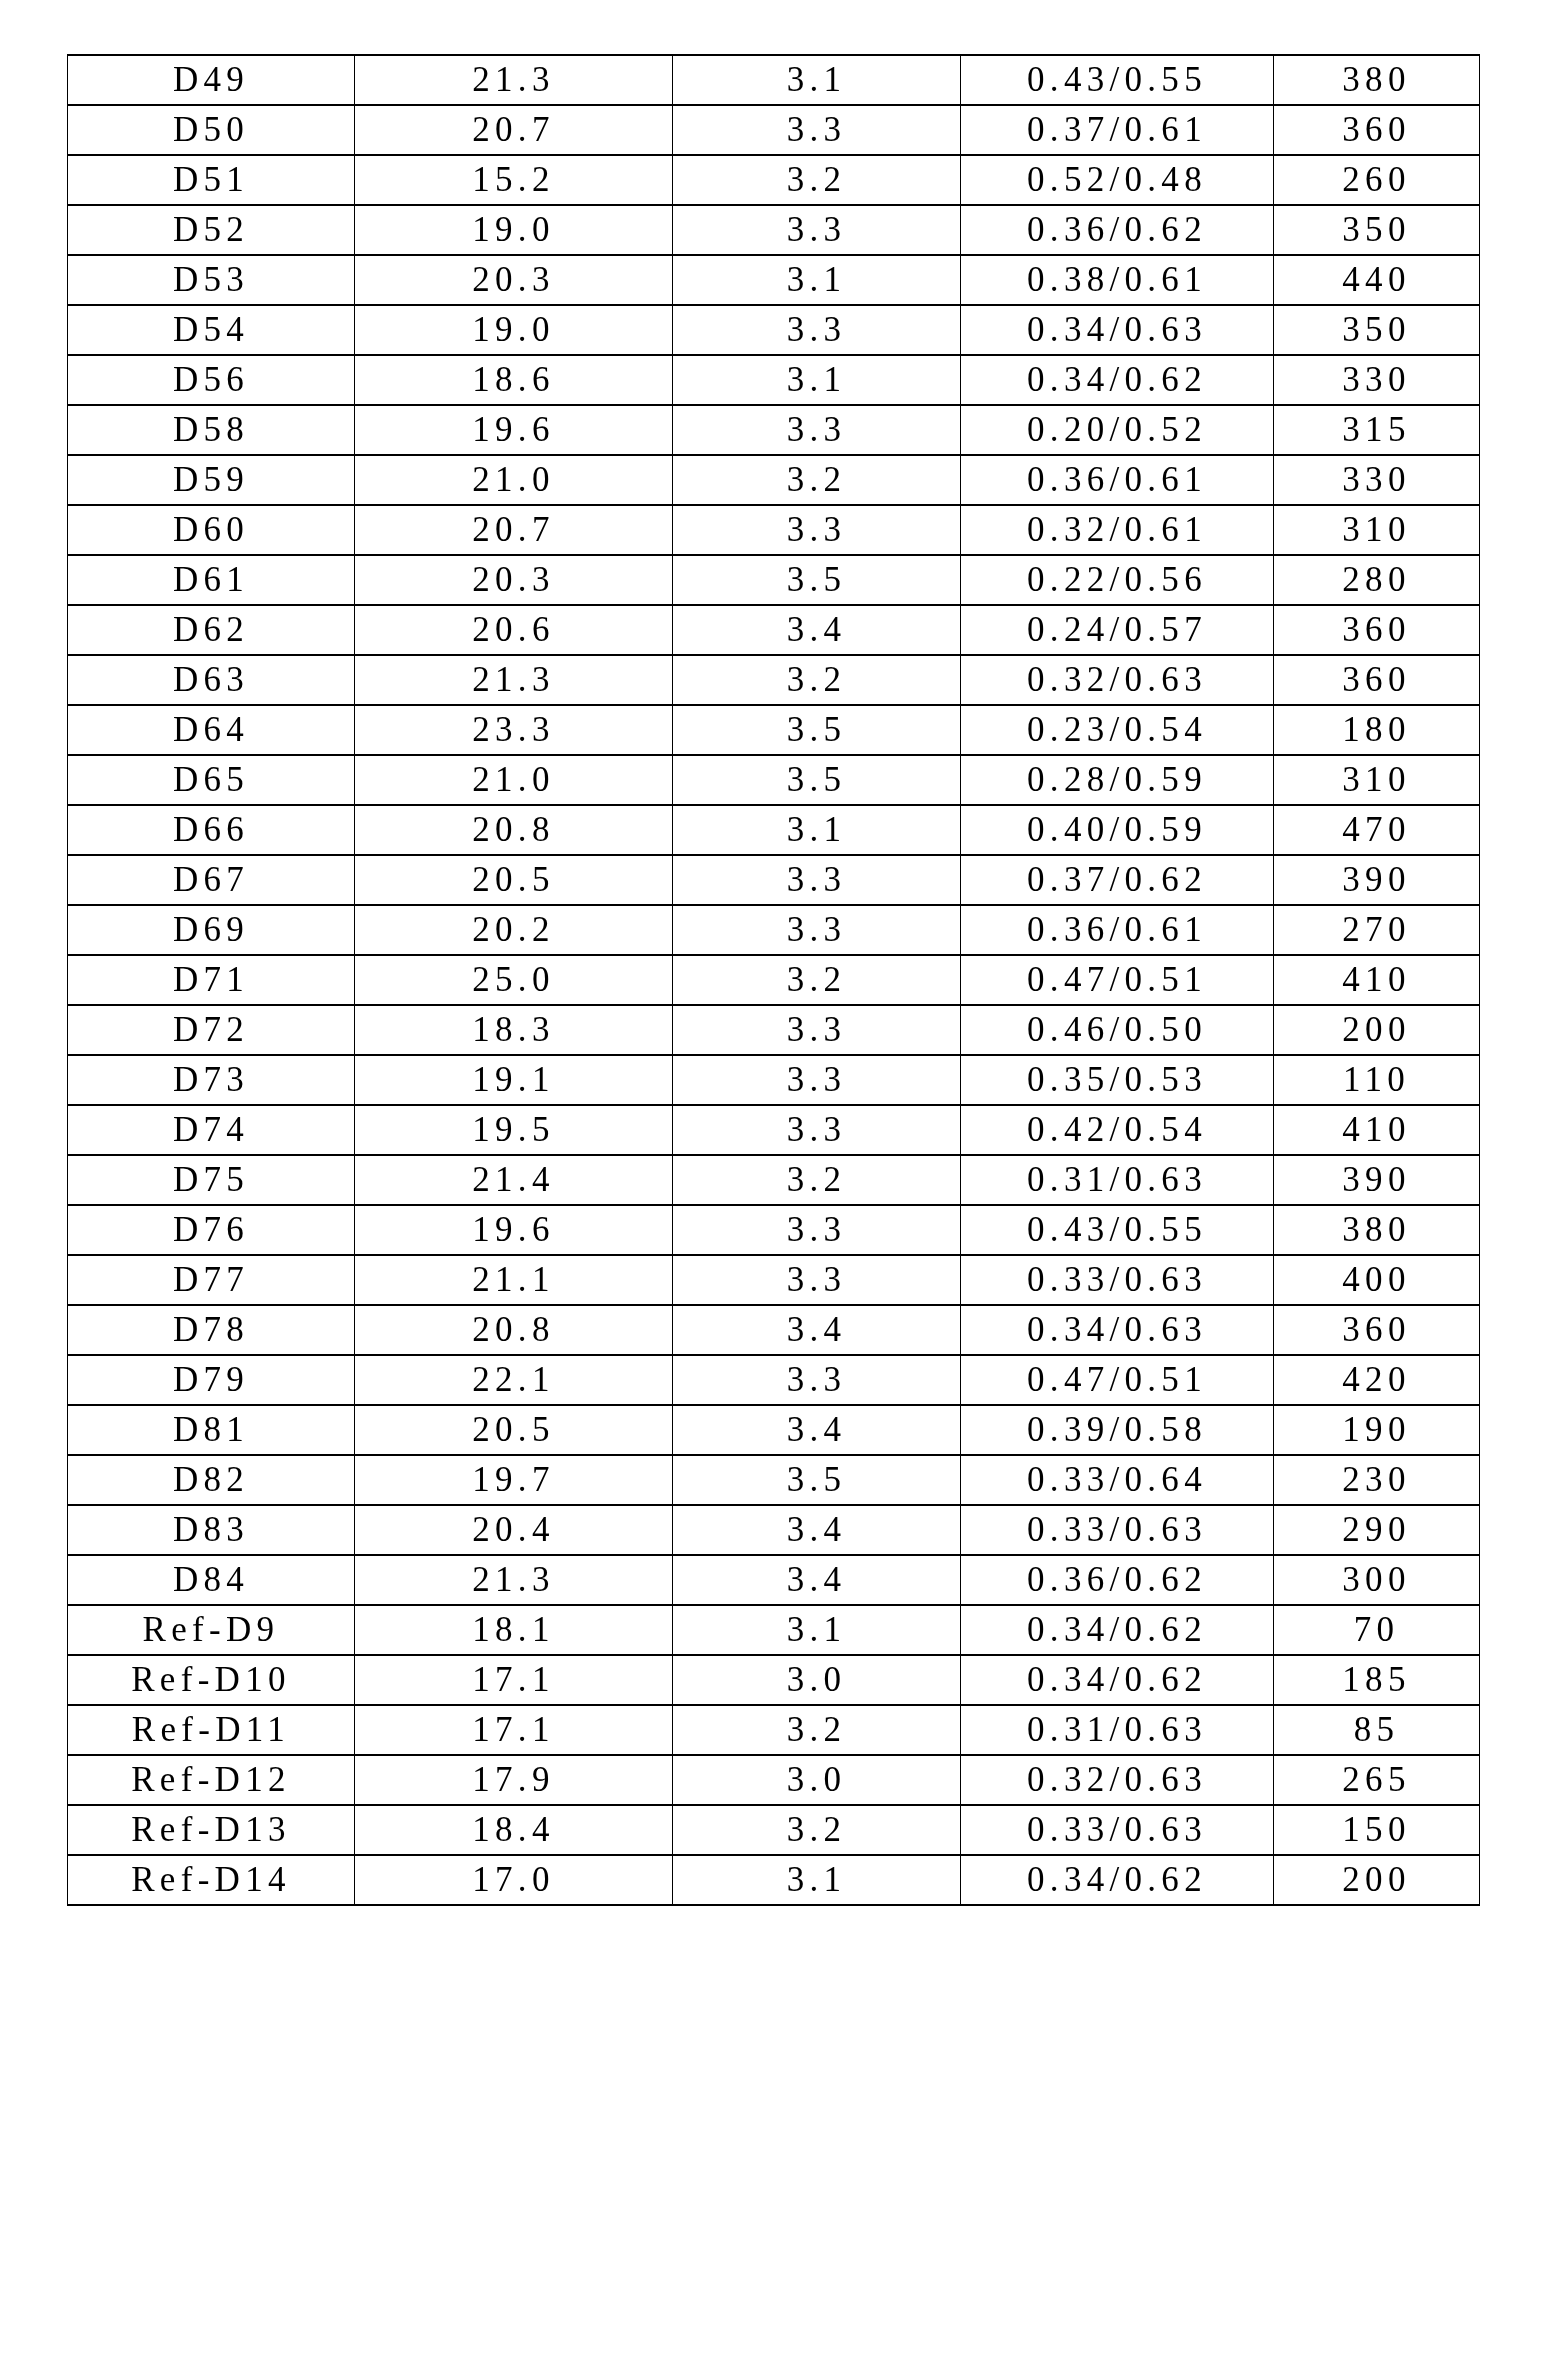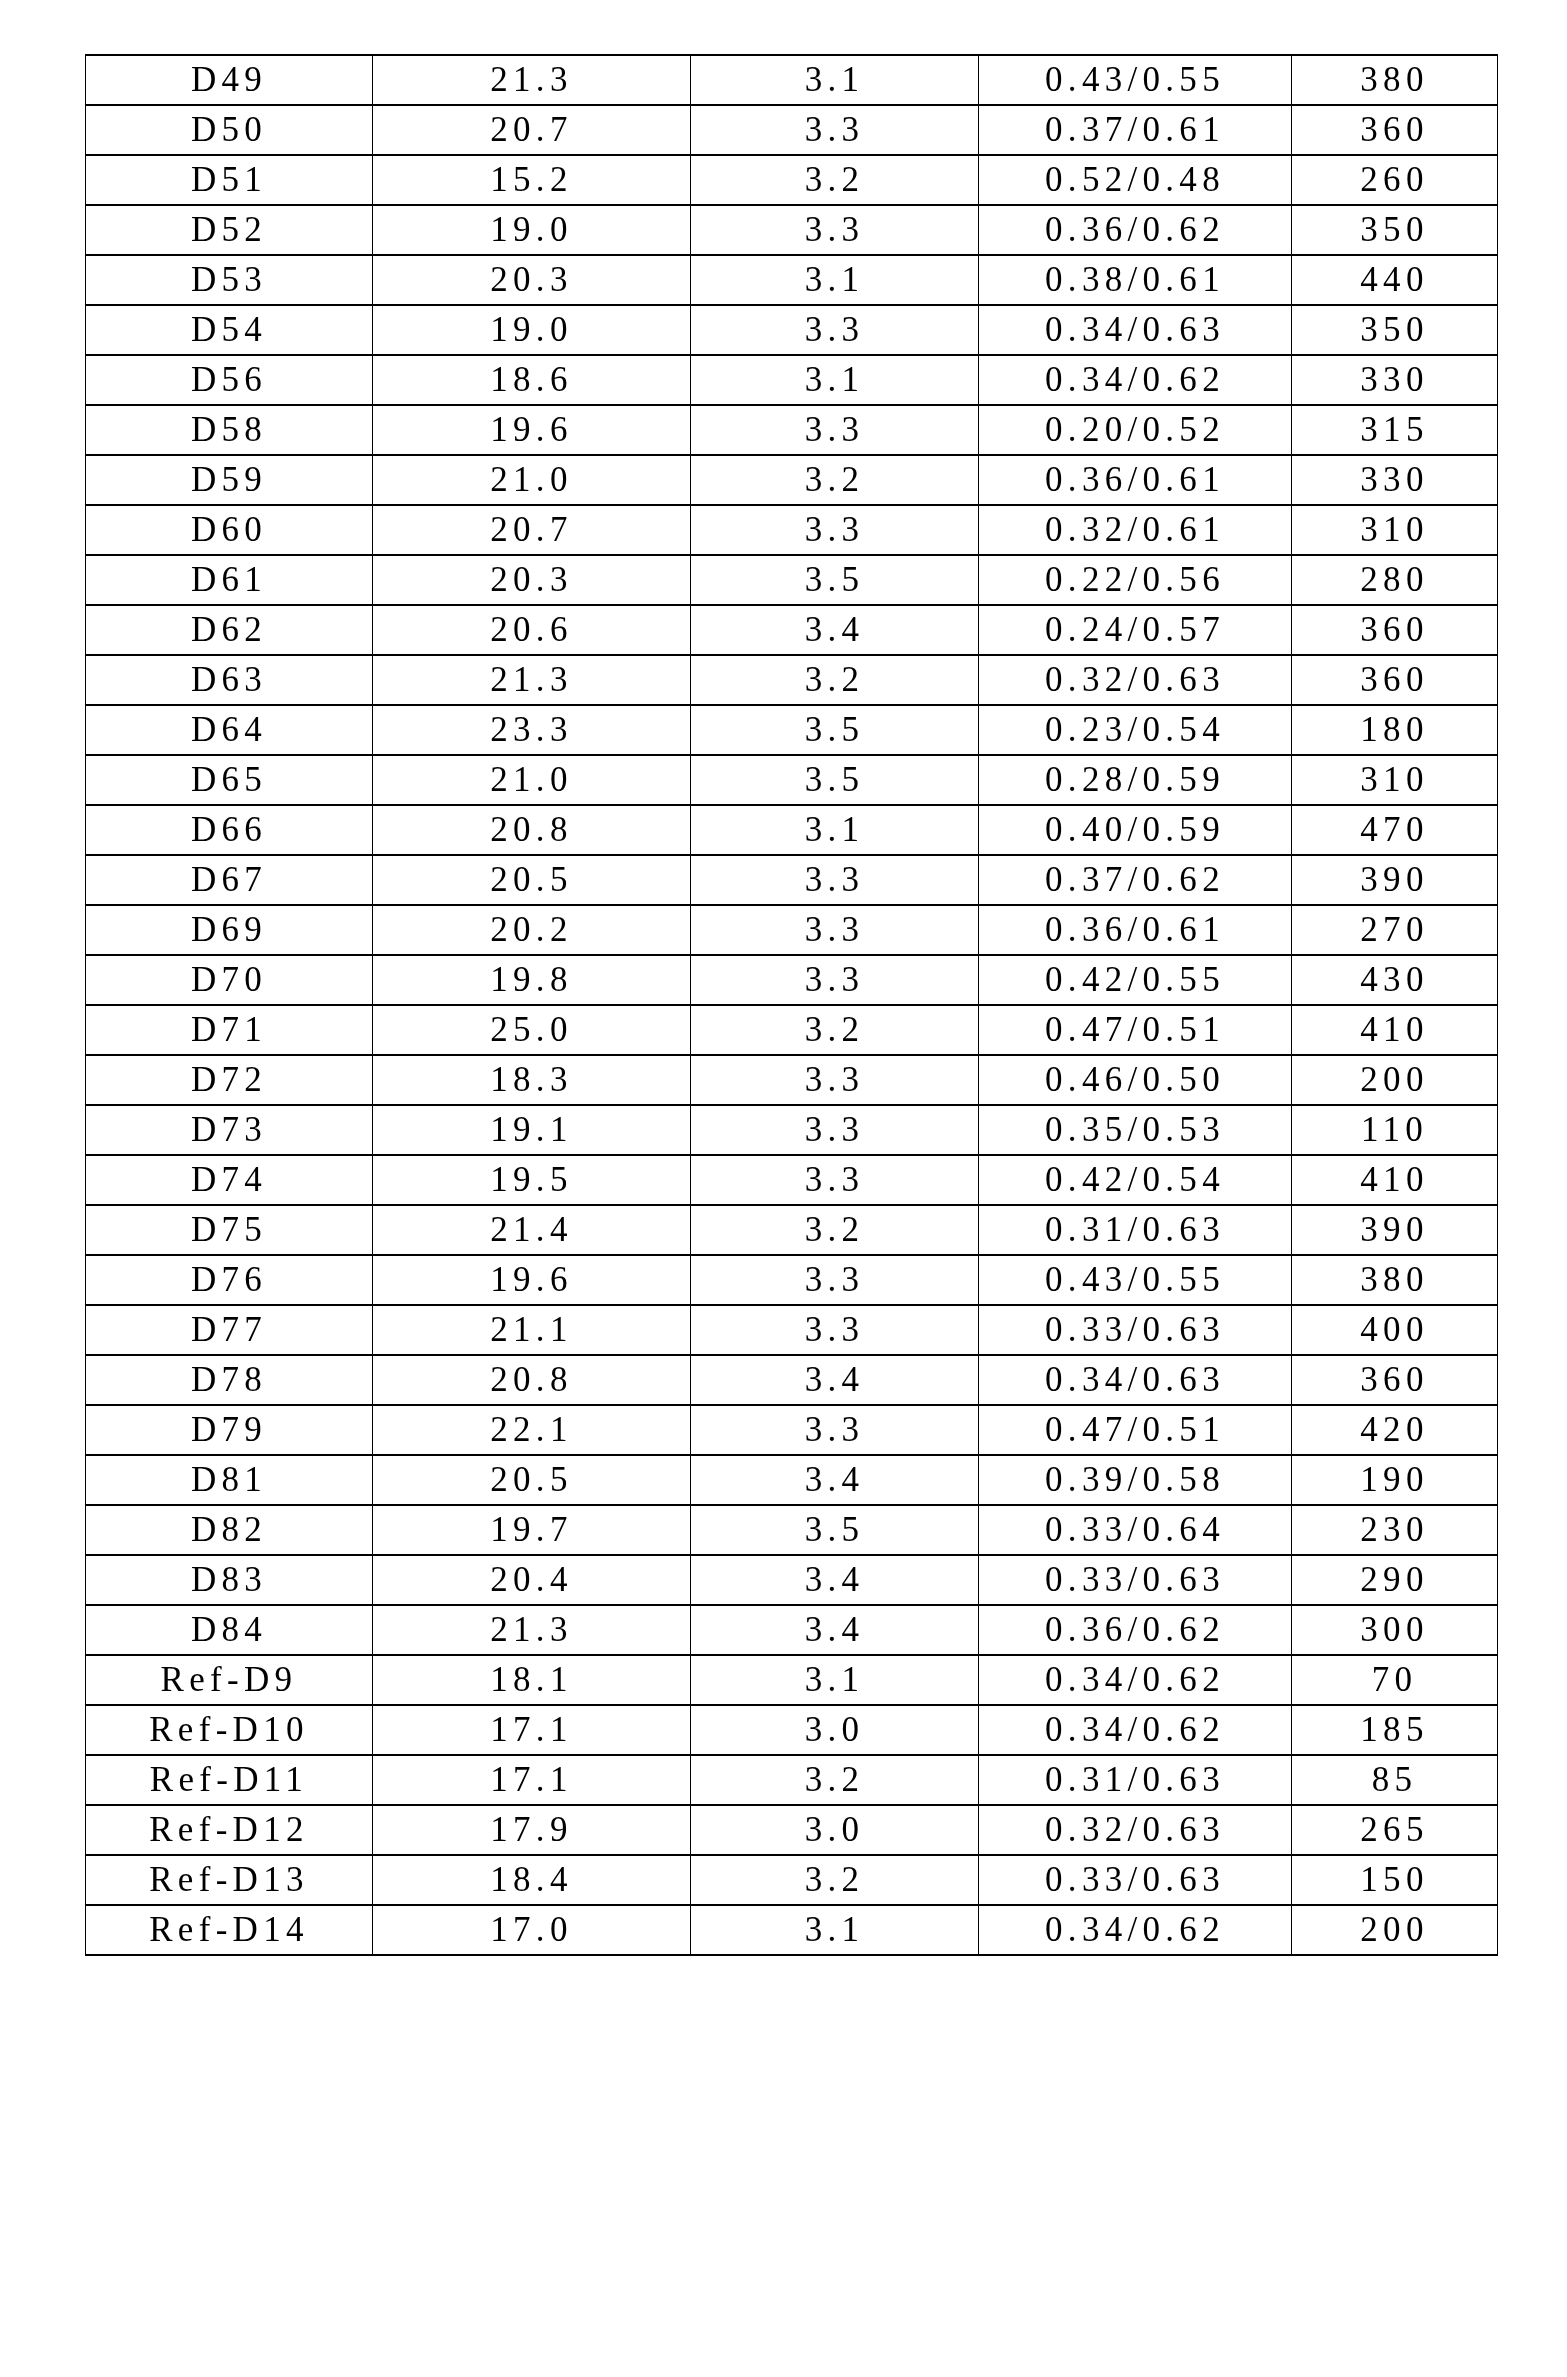--- a/index.html
+++ b/index.html
@@ -1,18 +1,18 @@
 <!DOCTYPE html>
 <html style="font-size:14px"><head>
 <meta charset="utf-8">
 <style>
   html, body { margin: 0; padding: 0; background: #ffffff; }
   body { width: 1567px; height: 2377px; position: relative; overflow: hidden; }
   .sheet {
-    position: absolute; left: 85px; top: 54px;
+    position: absolute; left: 67px; top: 54px;
     width: 1412px;
   }
   table.data {
     border-collapse: collapse;
     width: 1412px;
     table-layout: fixed;
     font-family: "Liberation Serif", "DejaVu Serif", serif;
     font-size: 35px;
     color: #000;
   }
@@ -167,27 +167,20 @@
           <td>390</td>
         </tr>
         <tr>
           <td>D69</td>
           <td>20.2</td>
           <td>3.3</td>
           <td>0.36/0.61</td>
           <td>270</td>
         </tr>
         <tr>
-          <td>D70</td>
-          <td>19.8</td>
-          <td>3.3</td>
-          <td>0.42/0.55</td>
-          <td>430</td>
-        </tr>
-        <tr>
           <td>D71</td>
           <td>25.0</td>
           <td>3.2</td>
           <td>0.47/0.51</td>
           <td>410</td>
         </tr>
         <tr>
           <td>D72</td>
           <td>18.3</td>
           <td>3.3</td>

